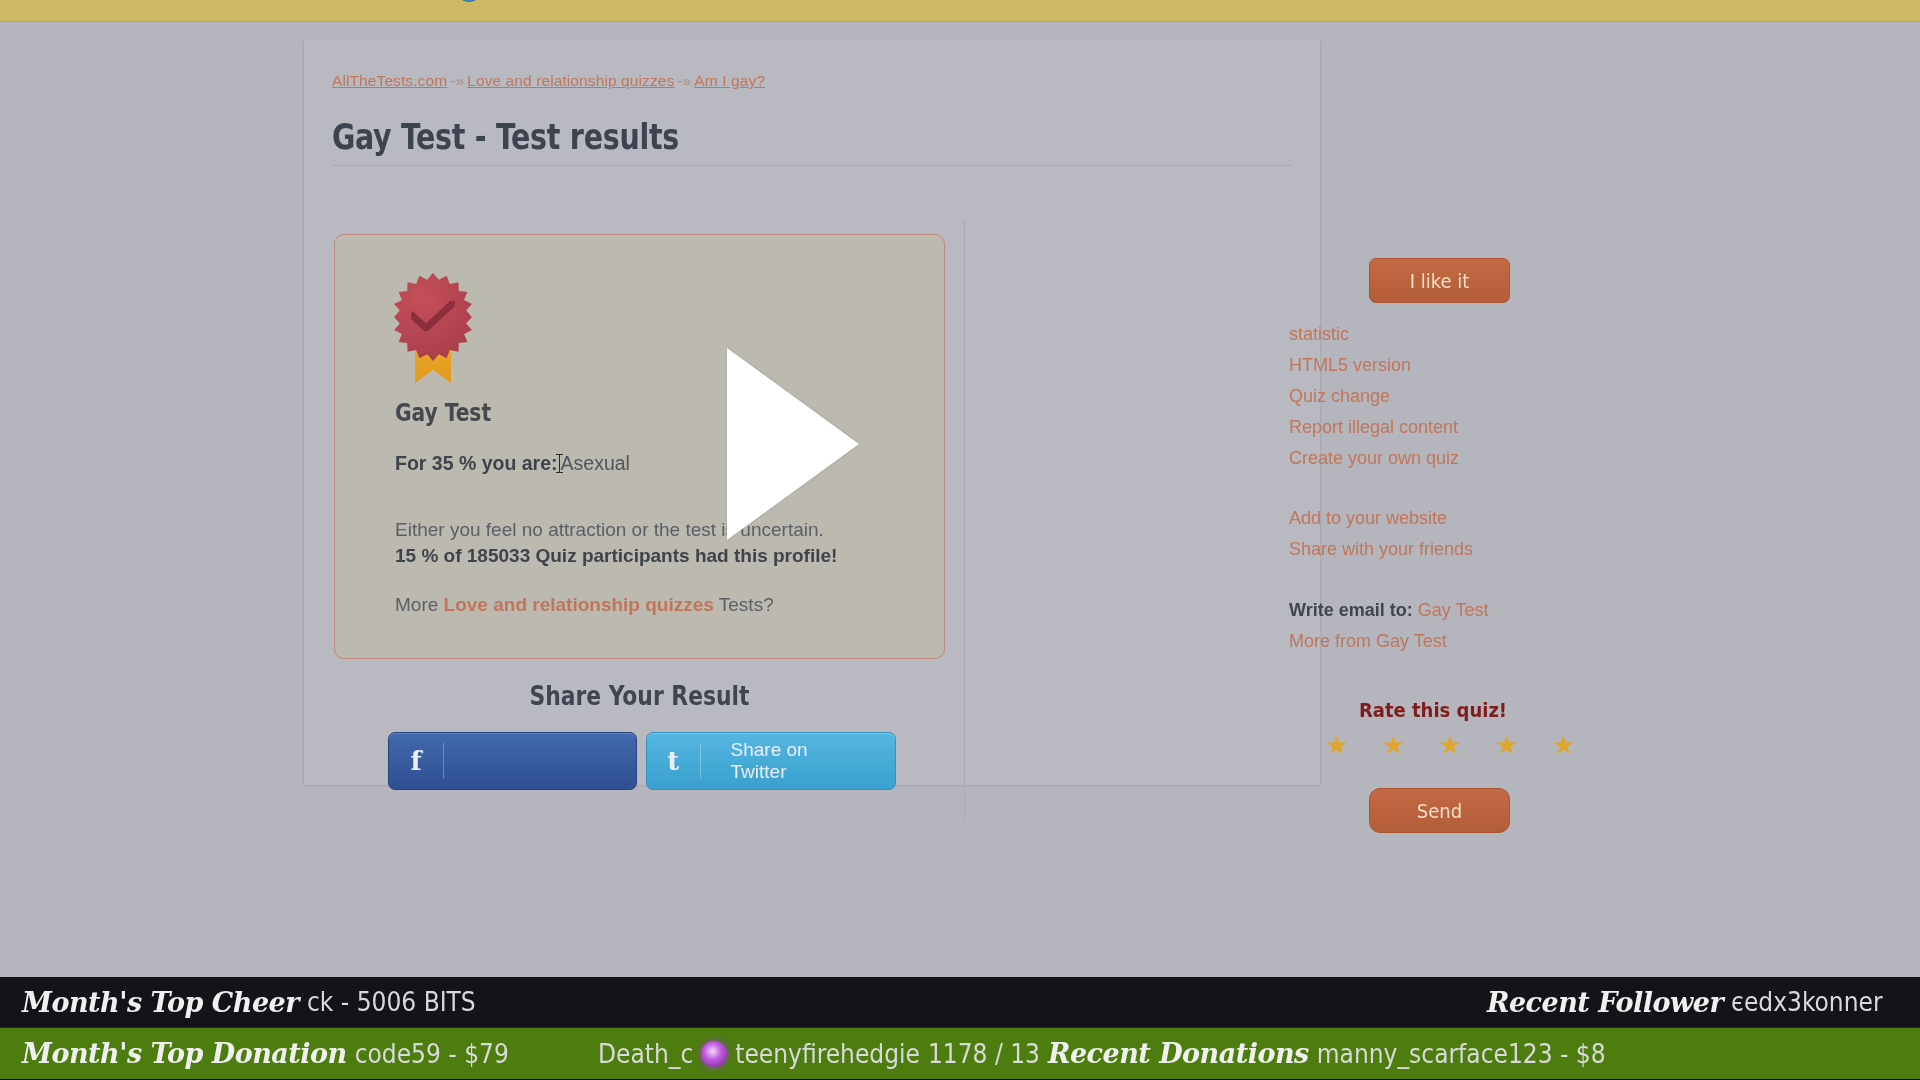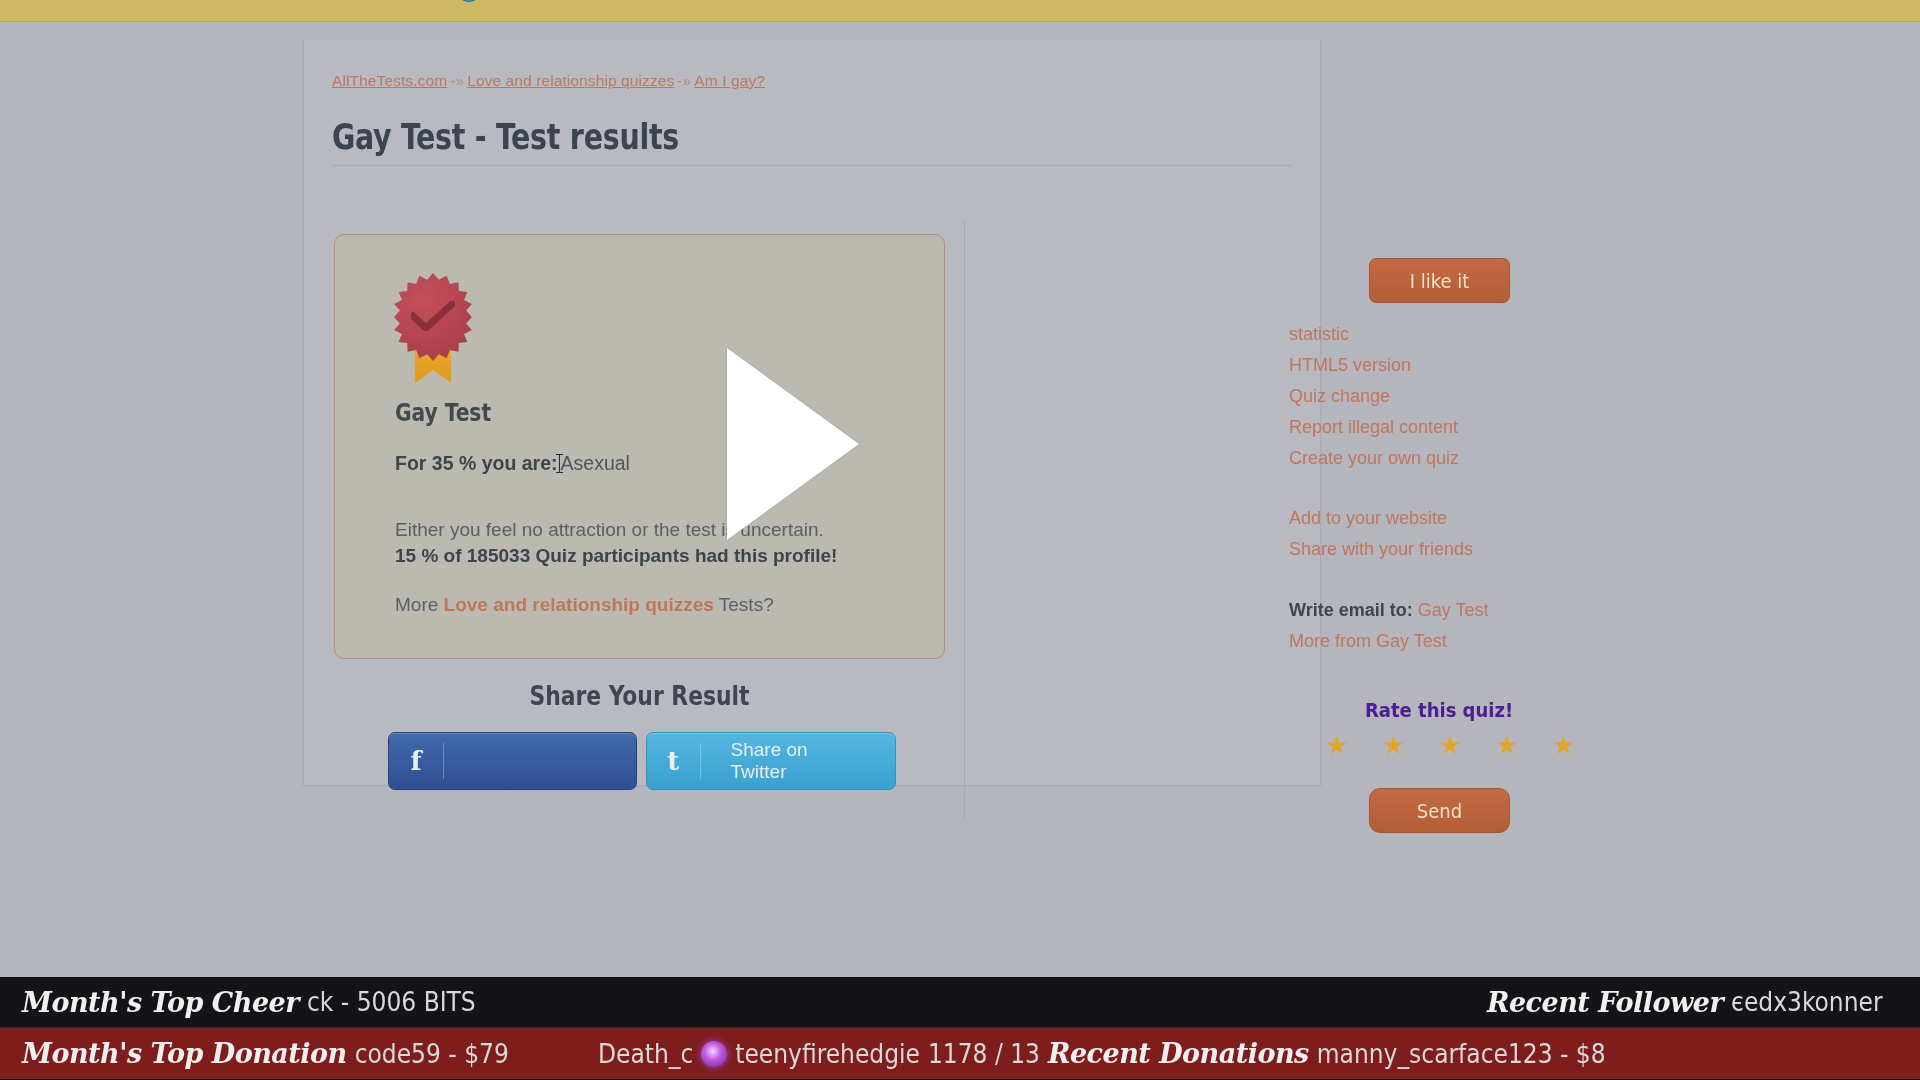--- a/index.html
+++ b/index.html
@@ -187,22 +187,22 @@
     position: absolute; left: 324px;
     font-size: 18px; color: #c1765b; text-decoration: none; white-space: nowrap;
   }
   .side-note {
     position: absolute; left: 324px;
     font-size: 18px; color: #3f4651; font-weight: bold; white-space: nowrap;
   }
   .side-note a { color: #c1765b; font-weight: normal; text-decoration: none; }
 
   .rate-title {
-    position: absolute; left: 400px; top: 478px; width: 160px; text-align: left;
-    font-size: 20px; color: #4c1d95; font-weight: bold;
+    position: absolute; left: 388px; top: 478px; width: 160px; text-align: center;
+    font-size: 20px; color: #7f1d1d; font-weight: bold;
     font-family: "DejaVu Sans Condensed", "Liberation Sans Narrow", "Liberation Sans", sans-serif;
   }
   .stars {
     position: absolute; left: 360px; top: 512px; width: 250px;
     display: flex; justify-content: space-between;
   }
   .star { color: #e0a62b; font-size: 26px; line-height: 26px; }
   .send-btn {
     position: absolute; left: 404px; top: 568px;
     width: 141px; height: 45px; border-radius: 11px;
@@ -218,21 +218,21 @@
     position: absolute; left: 0; bottom: 0; width: 1920px; height: 103px;
     background: #0c0c10;
   }
   .stream-row {
     position: relative; width: 1920px; height: 51px;
     display: flex; align-items: center;
     color: #d6d6d6;
     overflow: hidden;
   }
   .stream-row.row1 { background: #131318; border-bottom: 1px solid #26262c; }
-  .stream-row.row2 { background: #7f1d1d; }
+  .stream-row.row2 { background: #4d7c0f; }
   .stream-seg { position: absolute; white-space: nowrap; display: flex; align-items: center; gap: 8px; }
   .stream-label {
     font-family: "DejaVu Serif", serif;
     font-style: italic; font-weight: bold; font-size: 27px;
     color: #f0f0f0; letter-spacing: -0.5px;
   }
   .stream-value {
     font-size: 26px; color: #d9d9d9;
     font-family: "DejaVu Sans Condensed", "Liberation Sans Narrow", "Liberation Sans", sans-serif;
   }

